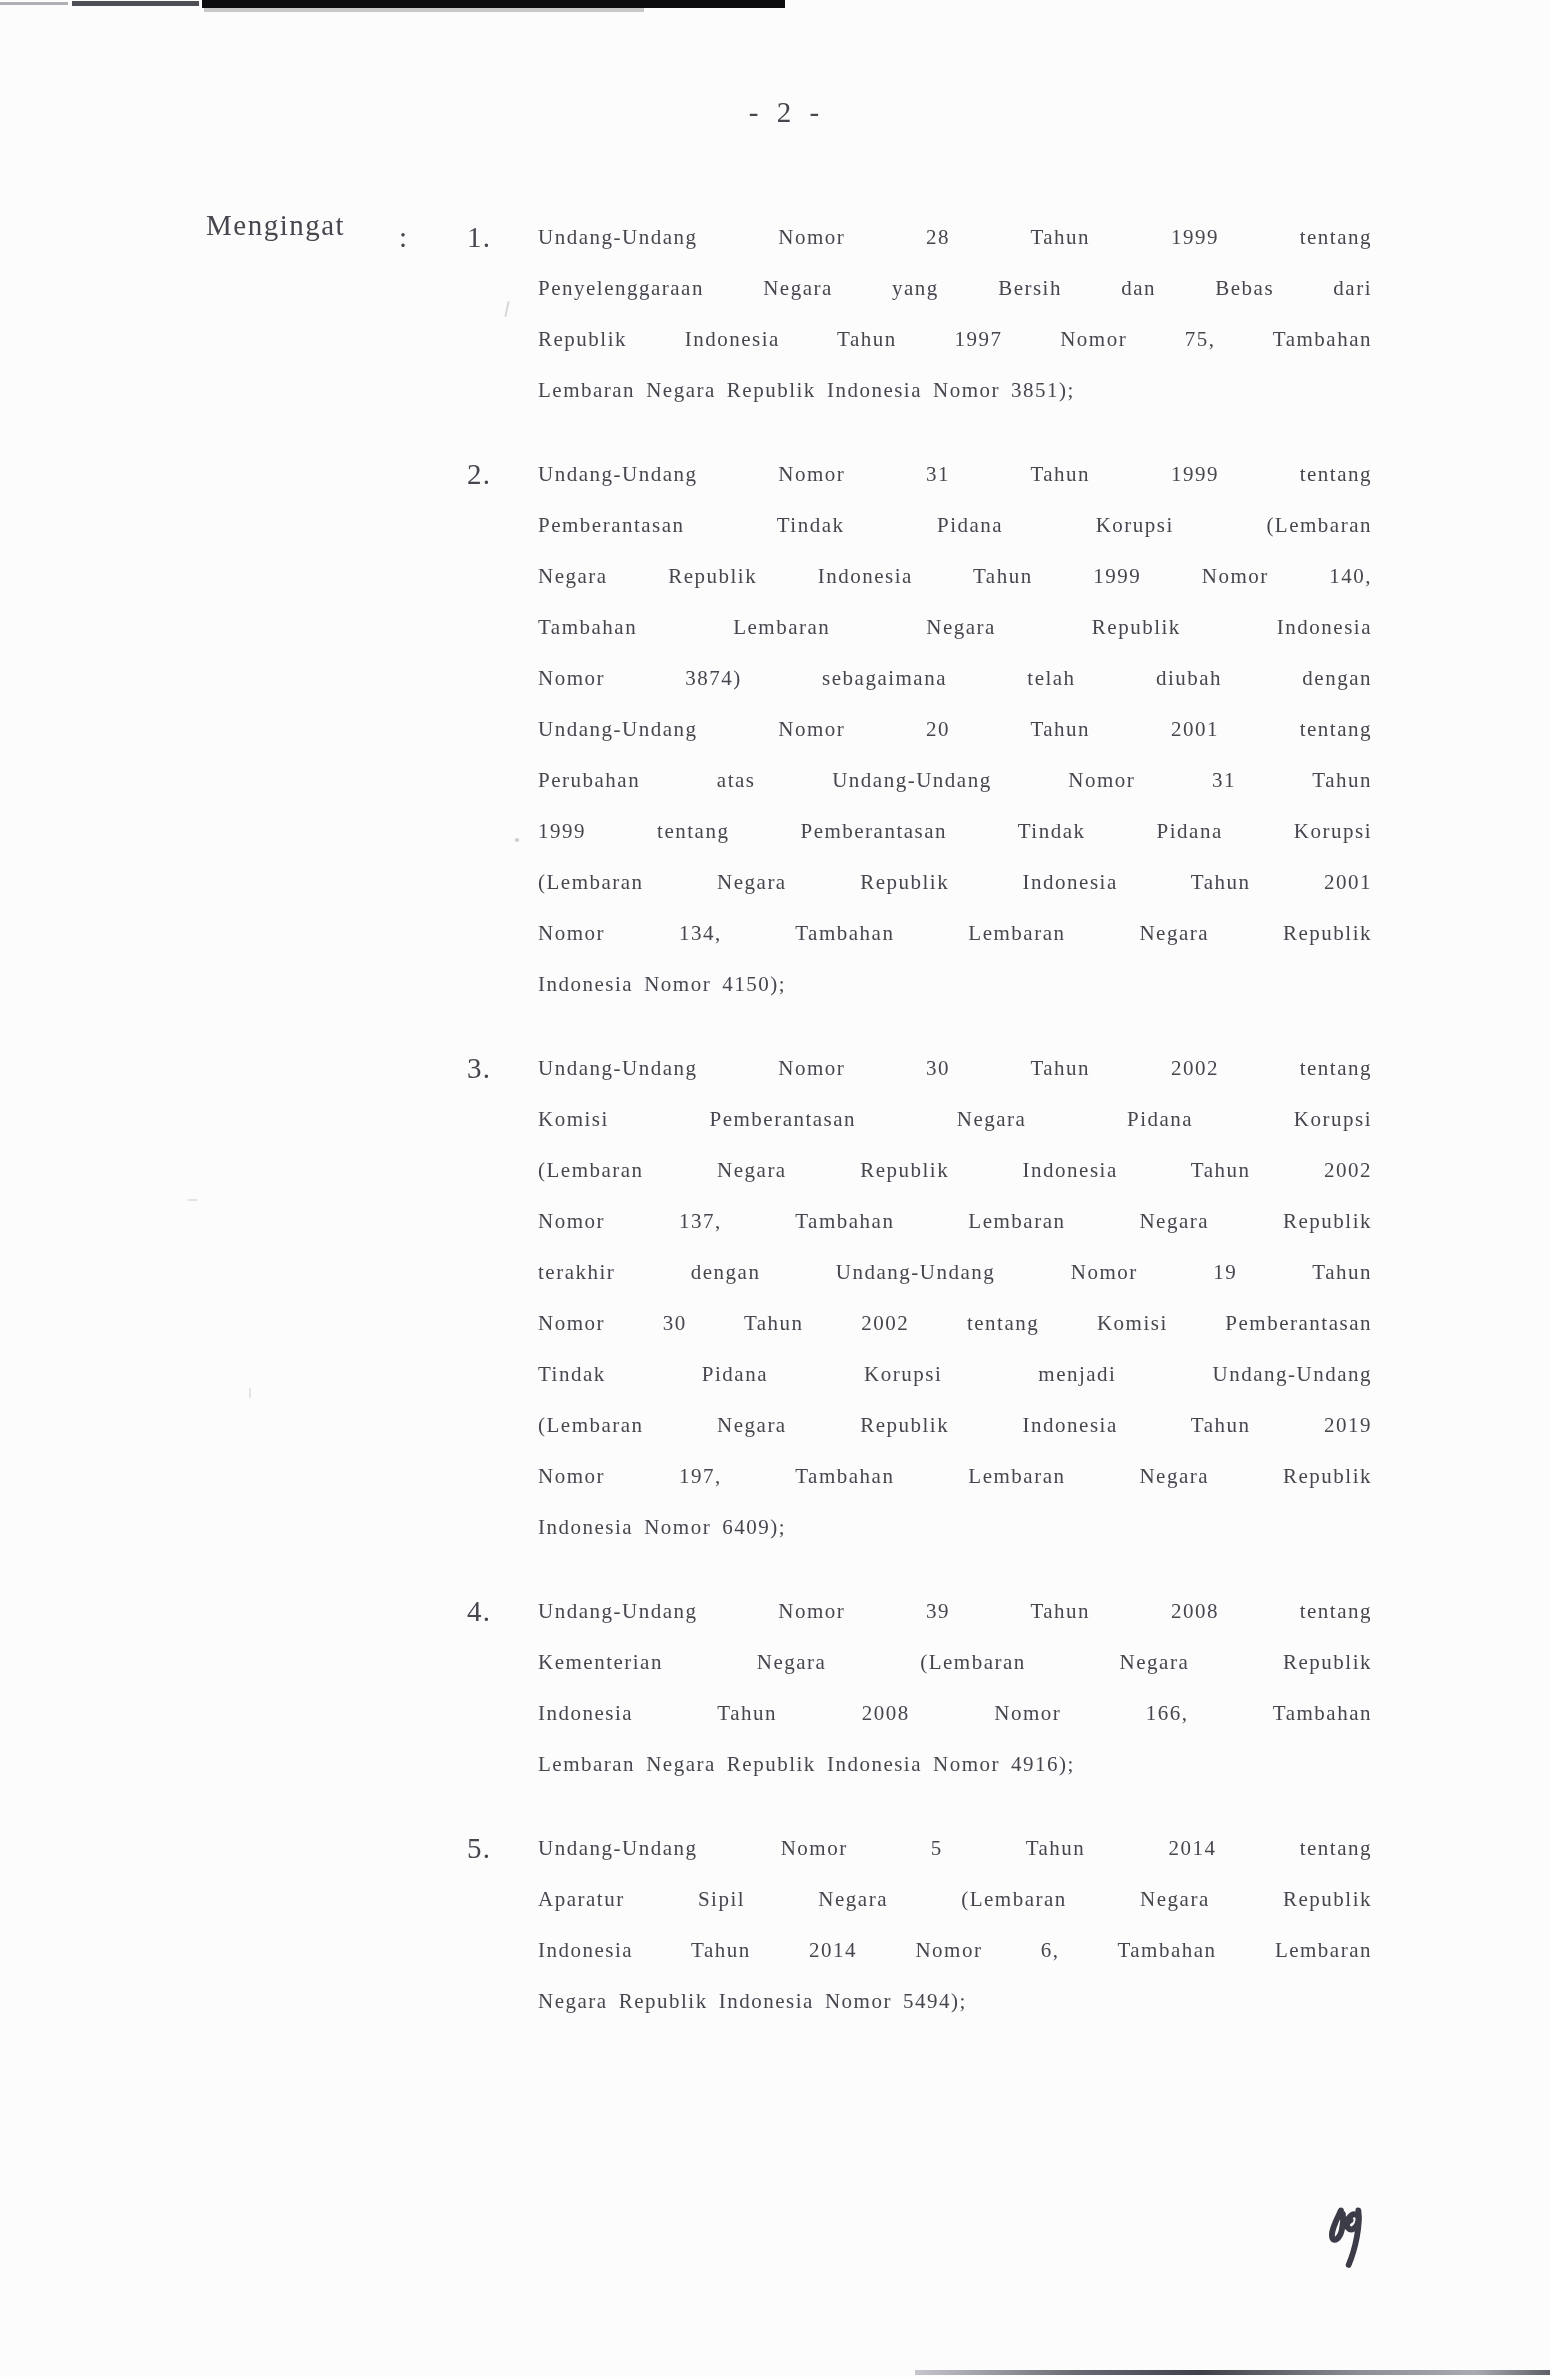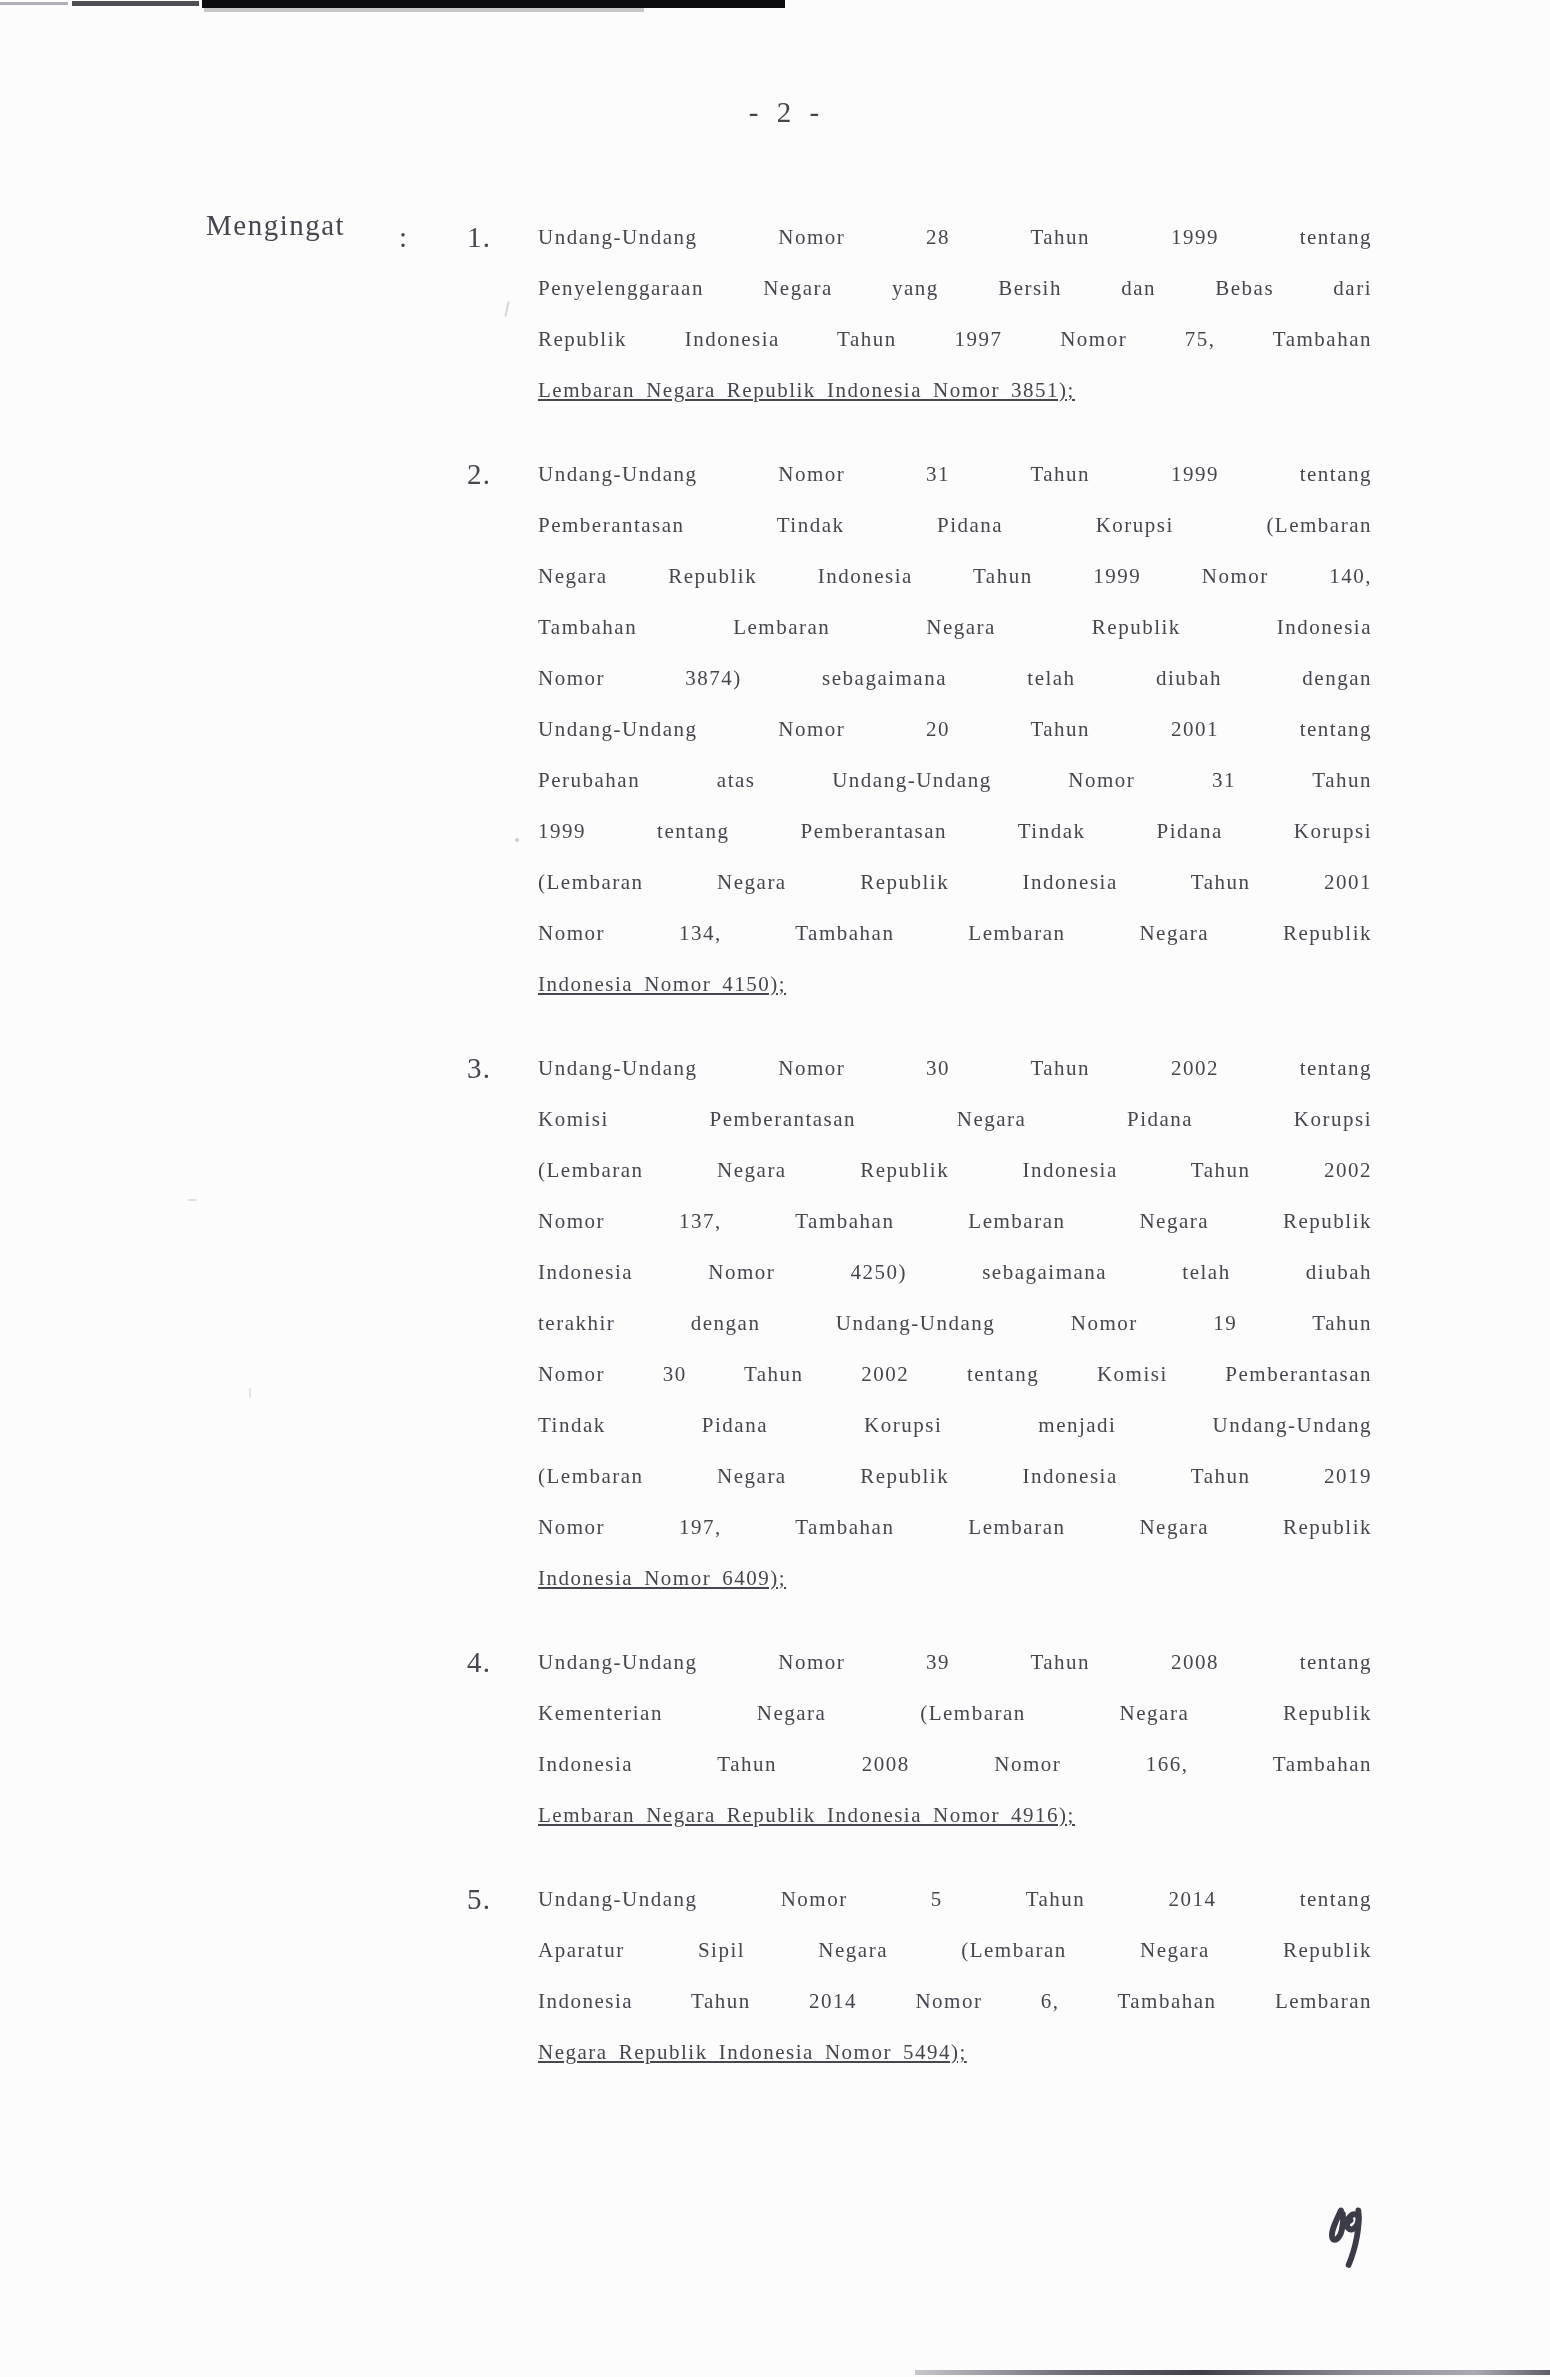--- a/index.html
+++ b/index.html
@@ -48,21 +48,21 @@
   .num{
     width:71px;flex:none;
     font-size:29px;line-height:51px;letter-spacing:1.2px;
   }
   .lines{width:834px;flex:none;}
   .line{
     font-size:21px;line-height:51px;
     letter-spacing:1.5px;word-spacing:4.3px;
     text-align:justify;text-align-last:justify;
   }
-  .line.last{text-align-last:left;text-decoration:underline;}
+  .line.last{text-align-last:left;}
   
   .paraf{position:absolute;left:1324px;top:2204px;width:48px;height:68px;}
   .paraf svg{display:block;width:100%;height:100%;}
 </style>
 </head>
 <body>
 
 <div class="page">
 
   <div class="scan-top-gray"></div>
@@ -106,21 +106,20 @@
           <div class="line last">Indonesia Nomor 4150);</div>
         </div>
       </div>
       <div class="item">
         <div class="num">3.</div>
         <div class="lines">
           <div class="line">Undang-Undang Nomor 30 Tahun 2002 tentang</div>
           <div class="line">Komisi Pemberantasan Negara Pidana Korupsi</div>
           <div class="line">(Lembaran Negara Republik Indonesia Tahun 2002</div>
           <div class="line">Nomor 137, Tambahan Lembaran Negara Republik</div>
-          <div class="line">Indonesia Nomor 4250) sebagaimana telah diubah</div>
           <div class="line">terakhir dengan Undang-Undang Nomor 19 Tahun</div>
           <div class="line">Nomor 30 Tahun 2002 tentang Komisi Pemberantasan</div>
           <div class="line">Tindak Pidana Korupsi menjadi Undang-Undang</div>
           <div class="line">(Lembaran Negara Republik Indonesia Tahun 2019</div>
           <div class="line">Nomor 197, Tambahan Lembaran Negara Republik</div>
           <div class="line last">Indonesia Nomor 6409);</div>
         </div>
       </div>
       <div class="item">
         <div class="num">4.</div>

